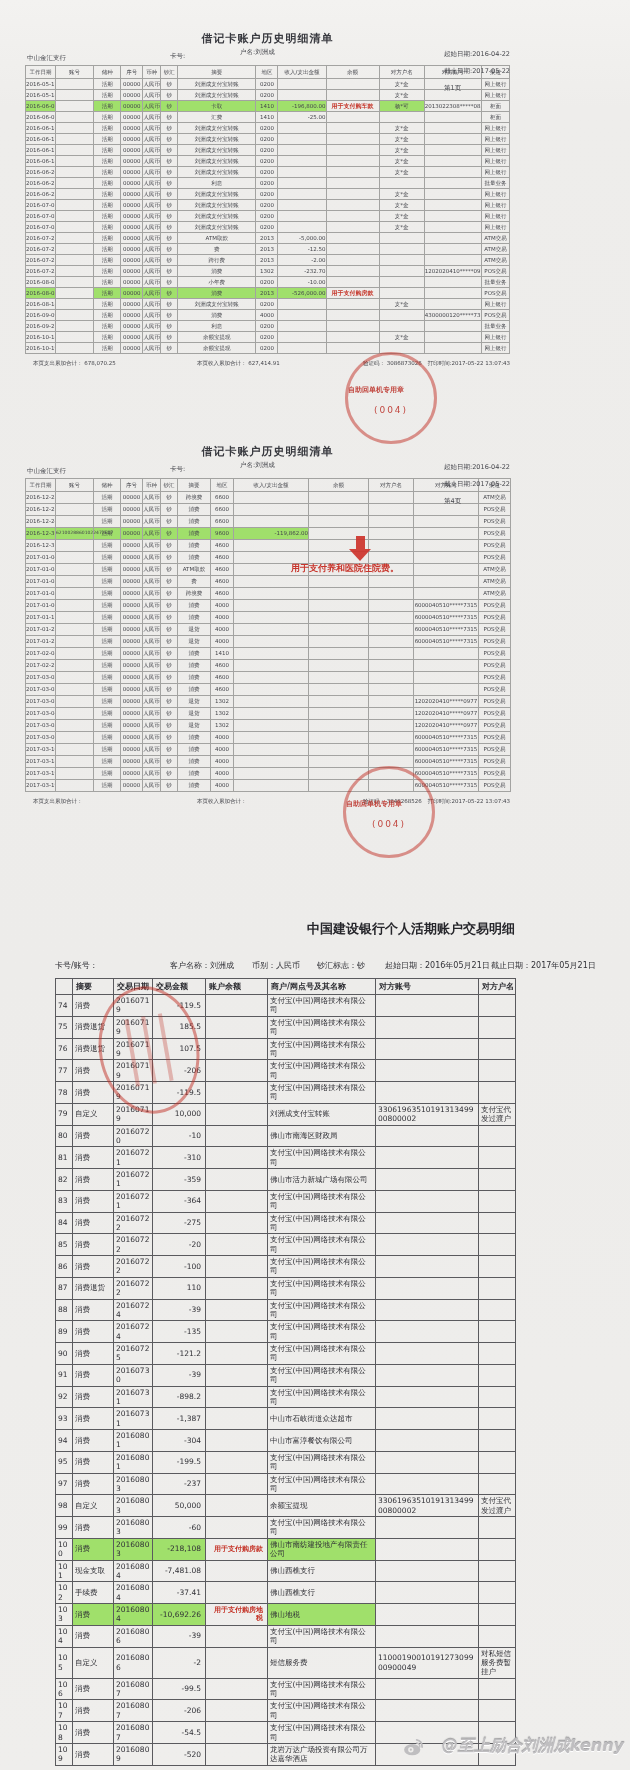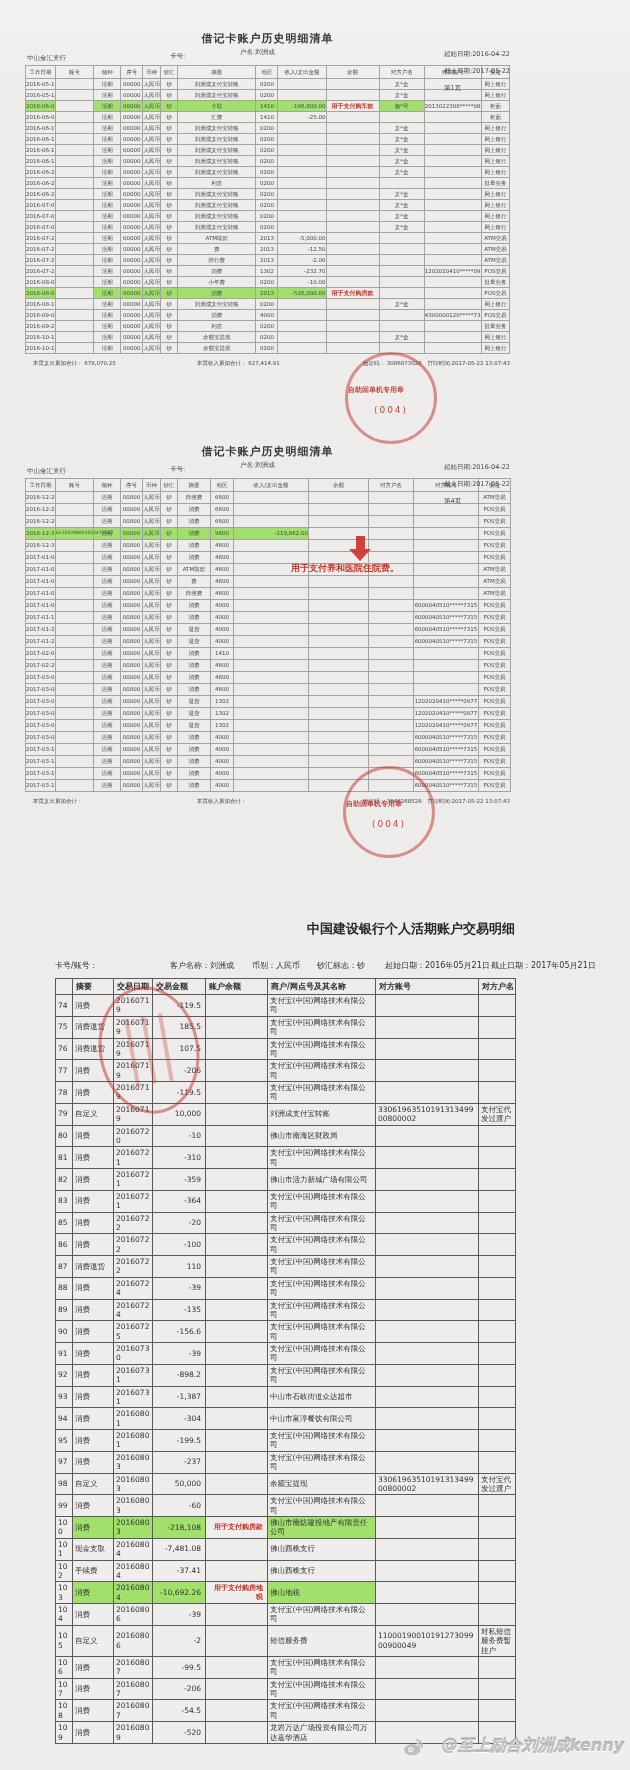--- a/index.html
+++ b/index.html
@@ -1056,20 +1056,30 @@
             <td class="a-l">83</td>
             <td class="a-l">消费</td>
             <td class="a-l">20160721</td>
             <td class="a-r">-364</td>
             <td class="a-r"></td>
             <td class="a-l">支付宝(中国)网络技术有限公司</td>
             <td class="a-l"></td>
             <td class="a-l"></td>
           </tr>
           <tr>
+            <td class="a-l">84</td>
+            <td class="a-l">消费</td>
+            <td class="a-l">20160722</td>
+            <td class="a-r">-275</td>
+            <td class="a-r"></td>
+            <td class="a-l">支付宝(中国)网络技术有限公司</td>
+            <td class="a-l"></td>
+            <td class="a-l"></td>
+          </tr>
+          <tr>
             <td class="a-l">85</td>
             <td class="a-l">消费</td>
             <td class="a-l">20160722</td>
             <td class="a-r">-20</td>
             <td class="a-r"></td>
             <td class="a-l">支付宝(中国)网络技术有限公司</td>
             <td class="a-l"></td>
             <td class="a-l"></td>
           </tr>
           <tr>
@@ -1109,21 +1119,21 @@
             <td class="a-r">-135</td>
             <td class="a-r"></td>
             <td class="a-l">支付宝(中国)网络技术有限公司</td>
             <td class="a-l"></td>
             <td class="a-l"></td>
           </tr>
           <tr>
             <td class="a-l">90</td>
             <td class="a-l">消费</td>
             <td class="a-l">20160725</td>
-            <td class="a-r">-156.6</td>
+            <td class="a-r">-121.2</td>
             <td class="a-r"></td>
             <td class="a-l">支付宝(中国)网络技术有限公司</td>
             <td class="a-l"></td>
             <td class="a-l"></td>
           </tr>
           <tr>
             <td class="a-l">91</td>
             <td class="a-l">消费</td>
             <td class="a-l">20160730</td>
             <td class="a-r">-39</td>

